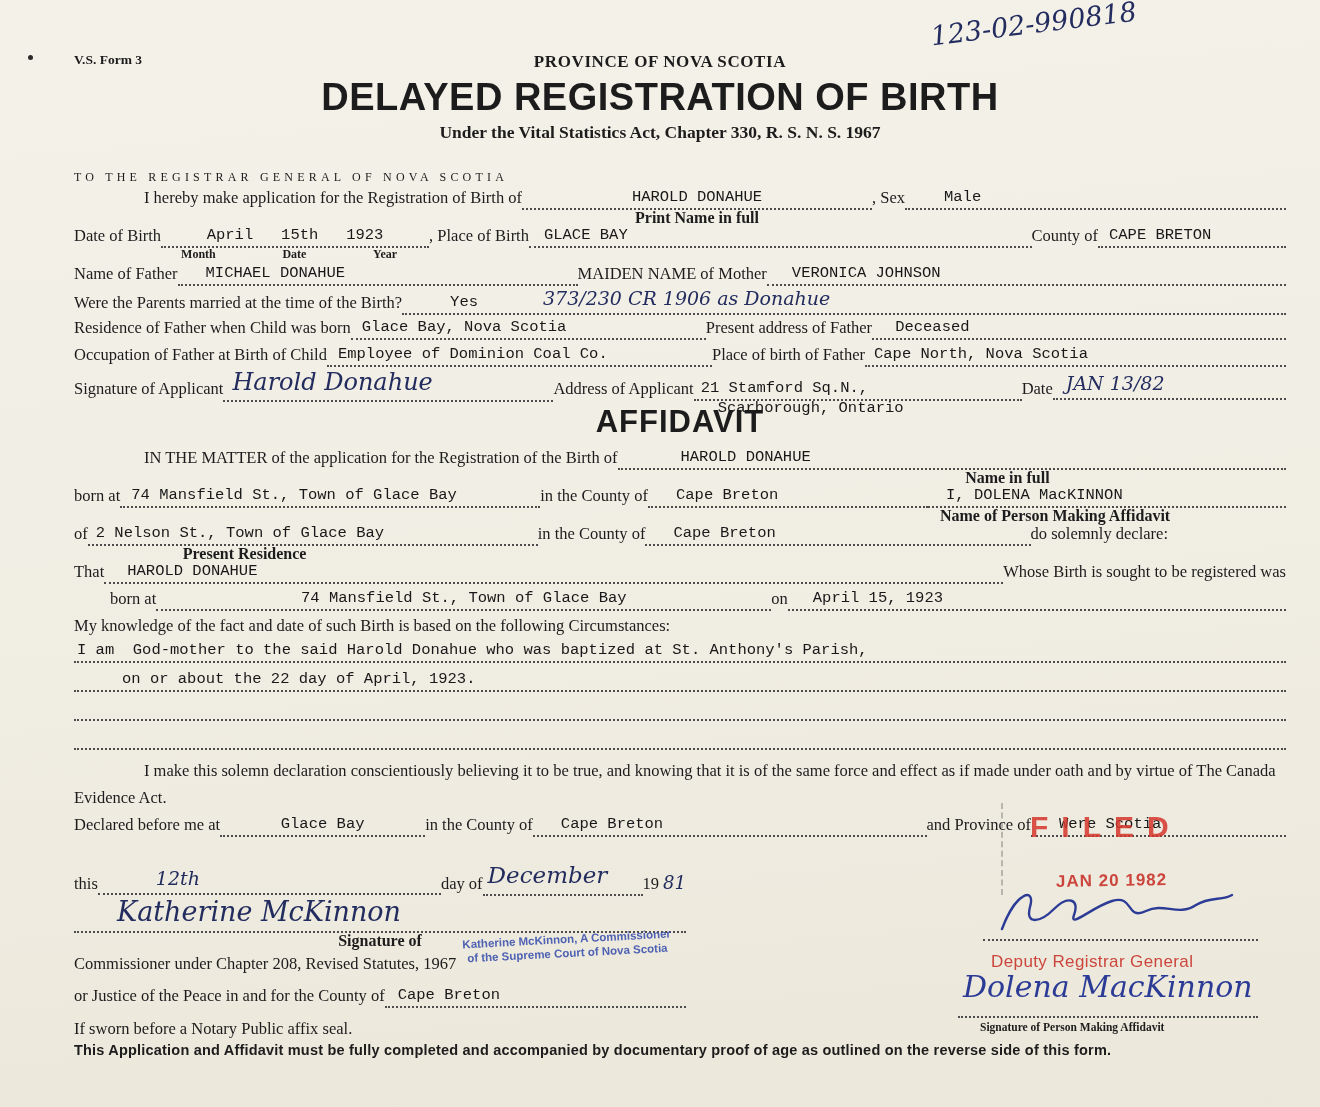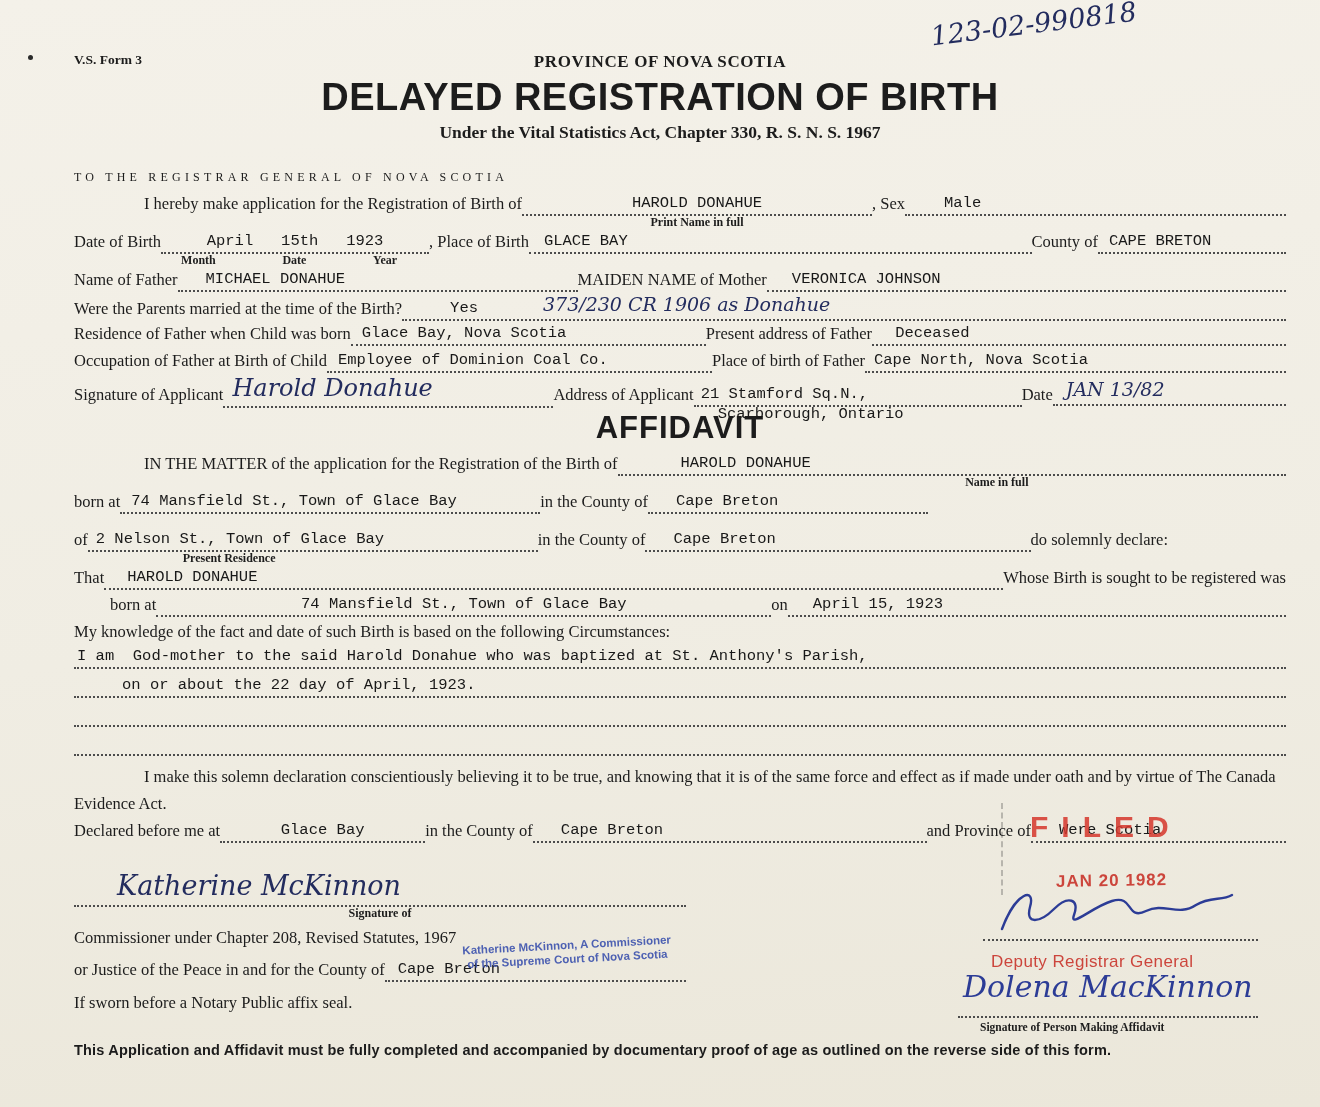--- a/index.html
+++ b/index.html
@@ -13,31 +13,31 @@
   .corner-dot { position:absolute; left:28px; top:55px; width:5px; height:5px; background:#2a2a2a; border-radius:50%; }
   .fileno { position:absolute; left:930px; top:8px; font-size:27px; transform:rotate(-7deg); }
   .hand { font-family:"DejaVu Serif", serif; font-style:italic; color:#232c5e; white-space:nowrap; }
   .chead { position:absolute; left:0; right:0; top:52px; text-align:center; }
   .prov { font-size:17px; font-weight:bold; letter-spacing:.6px; }
   .title { font-size:38px; font-weight:bold; font-family:"Liberation Sans", sans-serif; letter-spacing:.5px; margin-top:4px; }
   .subtitle { font-size:17.5px; font-weight:bold; margin-top:3px; }
   .addressee { position:absolute; left:74px; top:170px; font-size:12px; letter-spacing:4.2px; }
 
   
-  .main { position:absolute; left:74px; right:34px; top:194px; }
+  .main { position:absolute; left:74px; right:34px; top:188px; }
   .row { display:flex; align-items:baseline; margin-bottom:2px; position:relative; min-height:25px; }
   .mbh { margin-bottom:13px; }
   .lbl { font-size:16.5px; white-space:nowrap; }
   .fld { position:relative; border-bottom:2px dotted #4c4c4c; display:flex; align-items:flex-end; padding:0 3px; }
   .fld::after { content:""; display:inline-block; width:0; height:18px; }
   .fld.center { justify-content:center; }
   .grow { flex:1 1 30px; }
   .spacer { flex:0 0 118px; }
   .typed { font-family:"Liberation Mono","DejaVu Sans Mono",monospace; font-size:15.5px; white-space:pre; position:relative; top:-2px; color:#181818; }
-  .hint { position:absolute; top:100%; margin-top:1px; font-size:12px; font-weight:bold; white-space:nowrap; }
+  .hint { position:absolute; top:100%; margin-top:1px; font-size:16px; font-weight:bold; white-space:nowrap; }
   .hc { left:50%; transform:translateX(-50%); }
   .hint3 { position:absolute; top:100%; margin-top:1px; left:20px; right:32px; display:flex; justify-content:space-between; font-size:12px; font-weight:bold; }
   .indent70 { margin-left:70px; }
   .indent36 { margin-left:36px; }
   .addr2 { position:absolute; top:100%; left:24px; z-index:2; }
   .aff-title { text-align:center; font-size:31px; line-height:36px; font-weight:bold; font-family:"Liberation Sans", sans-serif; letter-spacing:1px; margin:2px 0 8px; }
   .para { font-size:16.5px; line-height:27px; text-indent:70px; margin-bottom:4px; }
 
   
   .leftcol { position:absolute; left:0; top:680px; width:612px; }
@@ -187,20 +187,24 @@
 
     <div class="row mbh">
       <span class="lbl">born at</span>
       <span class="fld" style="flex:0 0 420px">
         <span class="typed" style="margin-left:8px">74 Mansfield St., Town of Glace Bay</span>
       </span>
       <span class="lbl">in the County of</span>
       <span class="fld" style="flex:0 0 280px">
         <span class="typed" style="margin-left:25px">Cape Breton</span>
       </span>
+      <span class="fld grow">
+        <span class="typed" style="margin-left:15px">I, DOLENA MacKINNON</span>
+        <span class="hint" style="left:12px">Name of Person Making Affidavit</span>
+      </span>
     </div>
 
     <div class="row mbh">
       <span class="lbl">of</span>
       <span class="fld" style="flex:0 0 450px">
         <span class="typed" style="margin-left:5px">2 Nelson St., Town of Glace Bay</span>
         <span class="hint" style="left:95px">Present Residence</span>
       </span>
       <span class="lbl">in the County of</span>
       <span class="fld grow">
@@ -264,20 +268,32 @@
         <span class="typed" style="margin-left:25px">Cape Breton</span>
       </span>
       <span class="lbl">and Province of</span>
       <span class="fld" style="flex:0 0 255px">
         <span class="typed" style="margin-left:25px">Were Scotia</span>
       </span>
     </div>
 
     <div class="leftcol">
 
+      <div class="row" style="margin-bottom:4px">
+        <span class="lbl">this</span>
+        <span class="fld grow">
+          <span class="hand" style="font-size:19px; position:relative; top:-4px; margin-left:55px">12th</span>
+        </span>
+        <span class="lbl">day of</span>
+        <span class="fld" style="flex:0 0 160px">
+          <span class="hand" style="font-size:23px; position:relative; top:-6px; margin-left:2px">December</span>
+        </span>
+        <span class="lbl">19</span>
+        <span class="hand" style="font-size:18px; margin-left:4px">81</span>
+      </div>
 
       <div class="row sig-row" style="margin-bottom:14px">
         <span class="fld grow">
           <span class="hand sig" style="margin-left:40px">Katherine McKinnon</span>
           <span class="hint hc">Signature of</span>
         </span>
       </div>
 
       <div class="row" style="margin-bottom:7px">
         <span class="lbl">Commissioner under Chapter 208, Revised Statutes, 1967</span>

